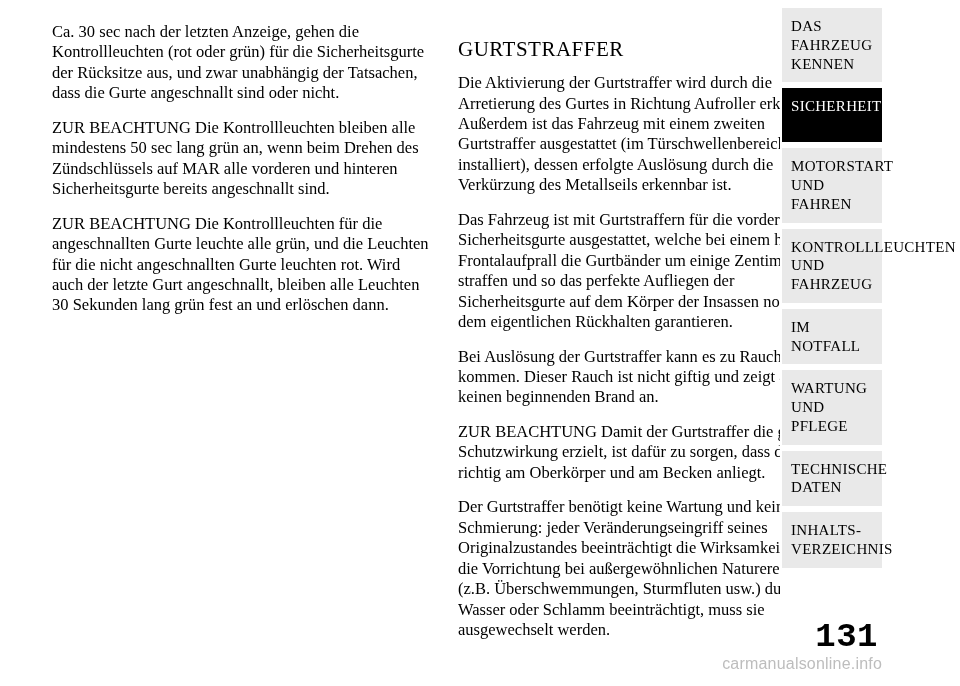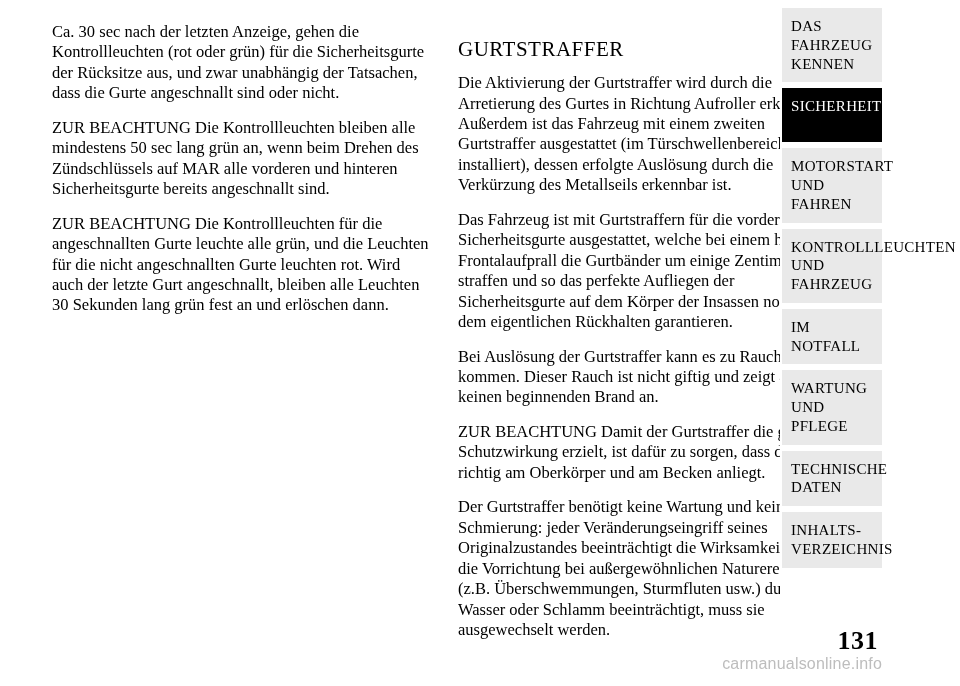--- a/index.html
+++ b/index.html
@@ -84,22 +84,22 @@
     background: #000000;
     color: #ffffff;
     text-align: center;
   }
   .tab span { display: block; }
 
   .page-number {
     position: absolute;
     right: 14px;
     bottom: 30px;
-    font-family: Liberation Serif, serif;
-    font-size: 26px;
+    font-family: Liberation Mono, monospace;
+    font-size: 34px;
     font-weight: bold;
     letter-spacing: 0.5px;
   }
 
   .watermark {
     position: absolute;
     right: 10px;
     bottom: 13px;
     font-family: "Liberation Sans", sans-serif;
     font-size: 16px;

